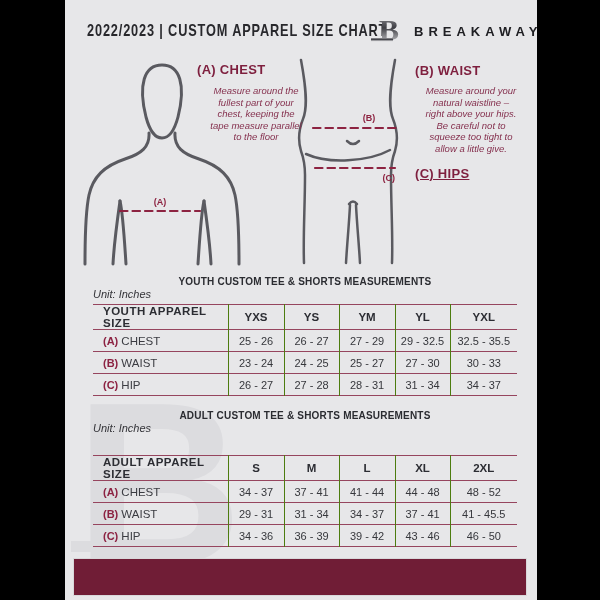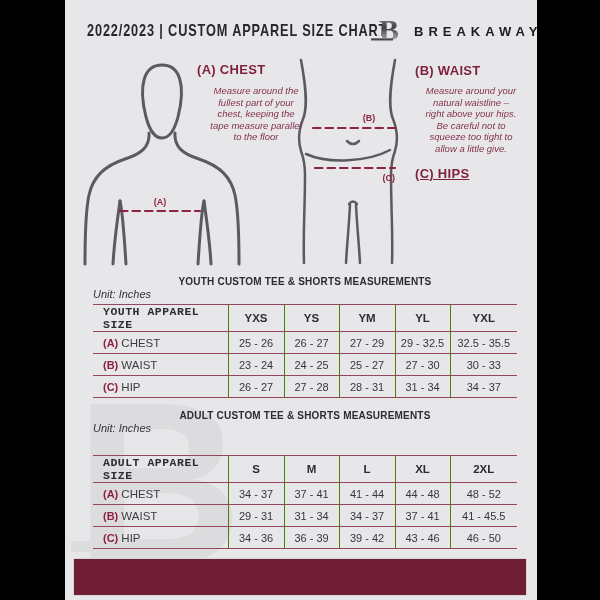--- a/index.html
+++ b/index.html
@@ -36,21 +36,21 @@
   .tblock{position:absolute;left:28px;width:424px;}
   .ttitle{font-size:10px;font-weight:bold;color:#2b2c31;text-align:center;letter-spacing:.2px;}
   .tunit{font-size:11px;font-style:italic;font-weight:500;color:#333338;text-align:left;margin-top:1px;}
   table.size{width:424px;border-collapse:collapse;table-layout:fixed;}
   table.size tr{border-top:1px solid #96455e;}
   table.size tr.last{border-bottom:1px solid #96455e;}
   table.size td{padding:0;height:22px;font-size:11px;color:#36373c;text-align:center;vertical-align:middle;}
   table.size tr.hd td{height:24px;font-weight:bold;font-size:11.5px;color:#2c2d33;}
   table.size td.lbl{text-align:left;padding-left:10px;font-weight:normal;}
   table.size td.v{border-left:1px solid #4d7c0f;}
-  .sizecap{font-size:10.5px;letter-spacing:.5px;color:#3d3e44;font-weight:normal;font-family:Liberation Mono, monospace;}
+  .sizecap{font-size:10.5px;letter-spacing:.5px;color:#3d3e44;font-weight:normal;}
   .pfx{color:#8c2242;font-weight:bold;}
   .rname{color:#3b3c42;font-weight:normal;font-size:11.5px;}
 
   .footer-bar{position:absolute;left:8px;top:558px;width:454px;height:38px;background:#701d36;
               border:1px solid #d8d8da;}
 </style>
 </head>
 <body>
 
 <div class="canvas">

